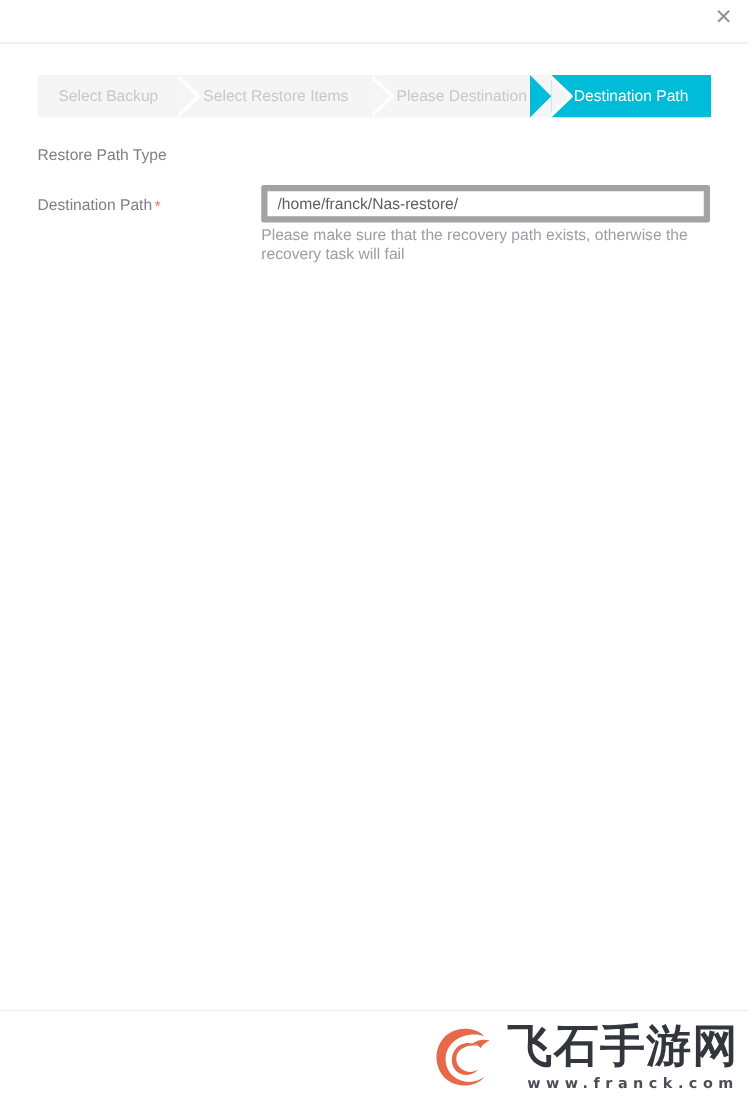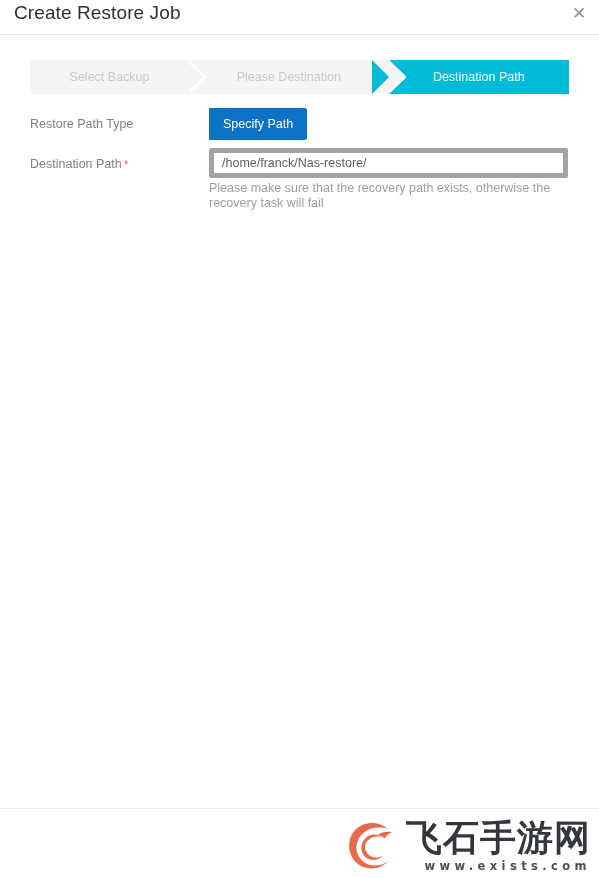--- a/index.html
+++ b/index.html
@@ -247,34 +247,40 @@
     line-height: 1.2;
     margin-top: 2px;
     text-align: right;
     white-space: nowrap;
   }
 </style>
 </head>
 <body>
 
 <div class="dialog-header">
-  <div class="dialog-title">Create Restore Job</div>
   <div class="close-button">✕</div>
 </div>
 
 <div class="stepper">
 
   <div class="step step-1">
     <span class="step-label">Select Backup</span>
     <svg class="chev" viewBox="0 0 17 34" preserveAspectRatio="none">
       <polygon points="0,0 17,17 0,34 -4,34 -4,0" fill="#f5f5f5"></polygon>
       <polyline points="-1,1 16,17 -1,33" fill="none" stroke="#ffffff" stroke-width="2.6"></polyline>
     </svg>
   </div>
 
+  <div class="step step-2">
+    <span class="step-label">Select Restore Items</span>
+    <svg class="chev" viewBox="0 0 17 34" preserveAspectRatio="none">
+      <polygon points="0,0 17,17 0,34 -4,34 -4,0" fill="#f5f5f5"></polygon>
+      <polyline points="-1,1 16,17 -1,33" fill="none" stroke="#ffffff" stroke-width="2.6"></polyline>
+    </svg>
+  </div>
 
   <div class="step step-3">
     <span class="step-label">Please Destination</span>
     <svg class="chev" viewBox="0 0 17 34" preserveAspectRatio="none">
       <polygon points="0,0 17,17 0,34 -4,34 -4,0" fill="#f5f5f5"></polygon>
       <polyline points="-1,1 16,17 -1,33" fill="none" stroke="#ffffff" stroke-width="2.6"></polyline>
     </svg>
   </div>
 
   <div class="step step-4 is-active">
@@ -285,21 +291,20 @@
   </div>
 
 </div>
 
 <div class="form">
 
   <div class="form-row">
     <div class="form-label">Restore Path Type</div>
     <div class="form-control">
       <div class="btn-group">
-        <div class="btn-group-item is-selected">Specify Path</div>
       </div>
     </div>
   </div>
 
   <div class="form-row" style="height:62px;">
     <div class="form-label">
       <span>Destination Path</span><span class="req-star">*</span>
     </div>
     <div class="form-control">
       <input class="text-input" type="text" value="/home/franck/Nas-restore/" style="">
@@ -314,15 +319,15 @@
 <div class="watermark">
   <svg class="watermark-mark" viewBox="0 0 100 100">
     <path d="M78 22 C64 8, 36 9, 22 25 C7 42, 10 70, 28 83 C44 95, 68 92, 79 78
              C67 88, 47 88, 35 77 C21 64, 22 42, 36 30 C48 19, 66 18, 78 22 Z" fill="#e8694a"></path>
     <path d="M69 36 C60 29, 45 31, 38 41 C30 52, 33 67, 43 73 C52 78, 64 76, 70 68
              C61 74, 50 72, 44 65 C37 56, 39 45, 47 40 C54 35, 63 34, 69 36 Z" fill="#e8694a"></path>
     <path d="M61 33 C68 28, 76 26, 86 28 C80 31, 76 34, 73 39 C70 34, 66 33, 61 33 Z" fill="#e8694a"></path>
   </svg>
   <div class="watermark-text">
     <div class="watermark-cn">飞石手游网</div>
-    <div class="watermark-url">www.exists.com</div>
+    <div class="watermark-url">www.franck.com</div>
   </div>
 </div>
 
 </body></html>

